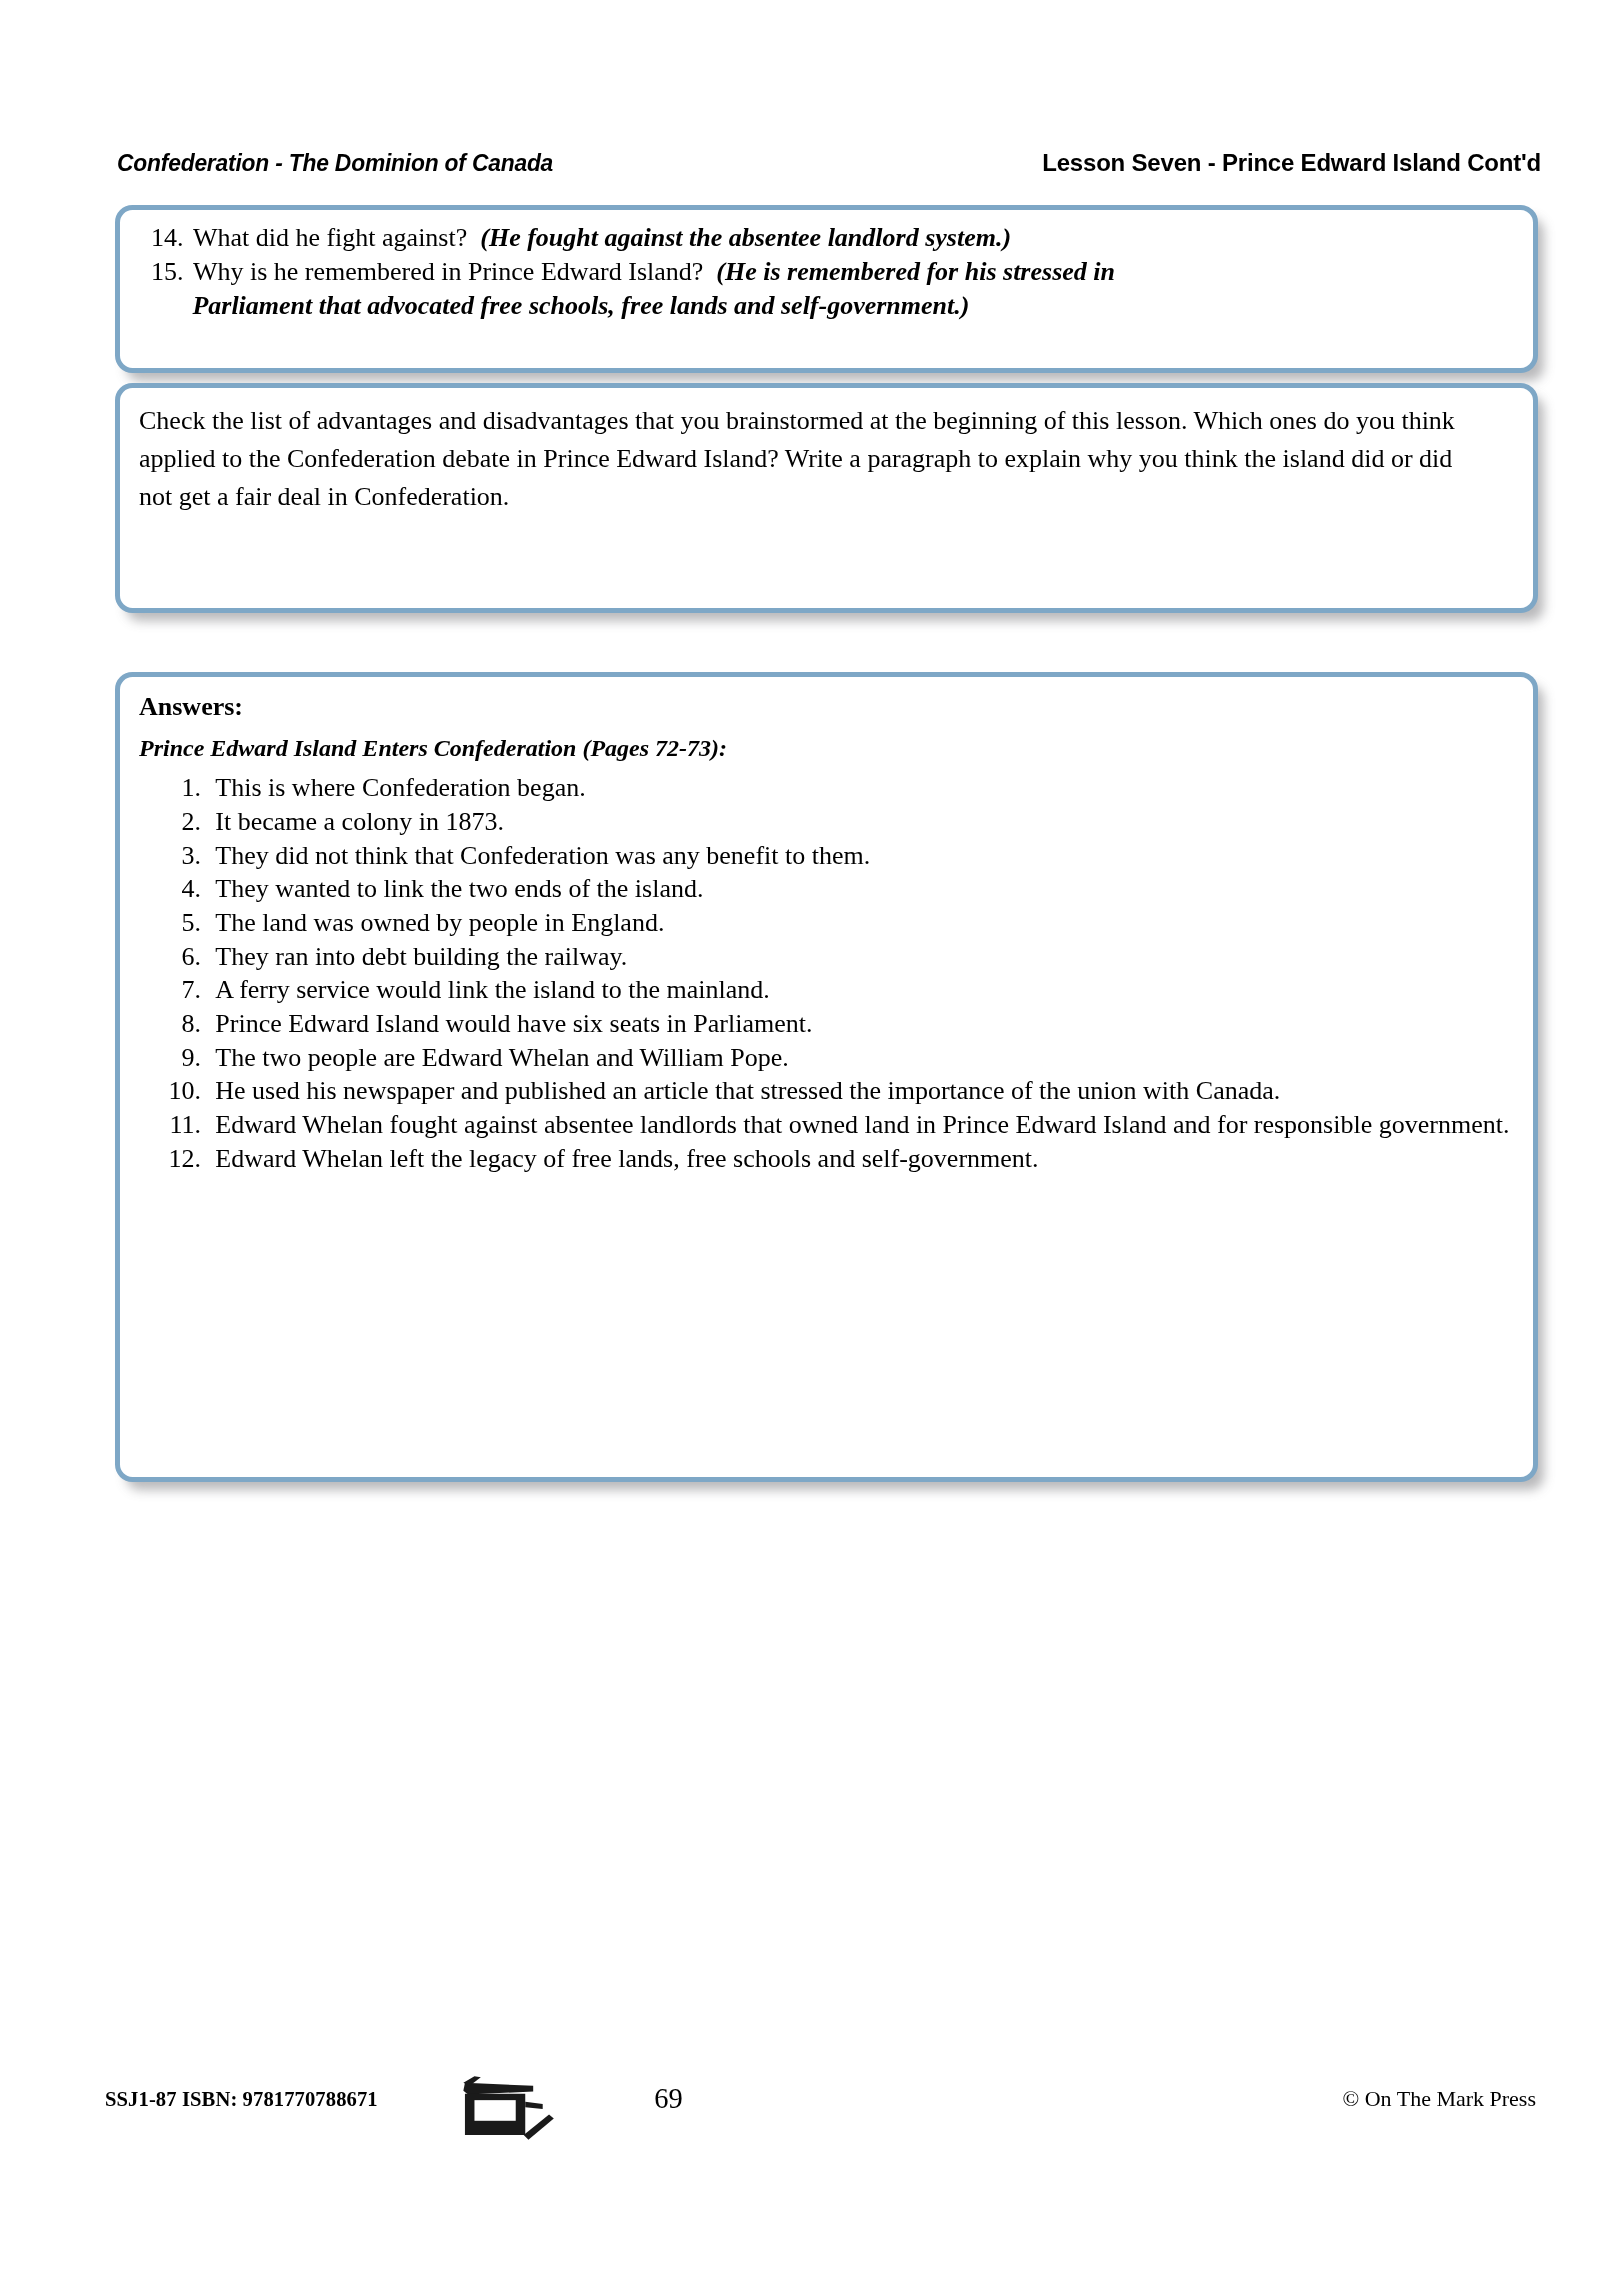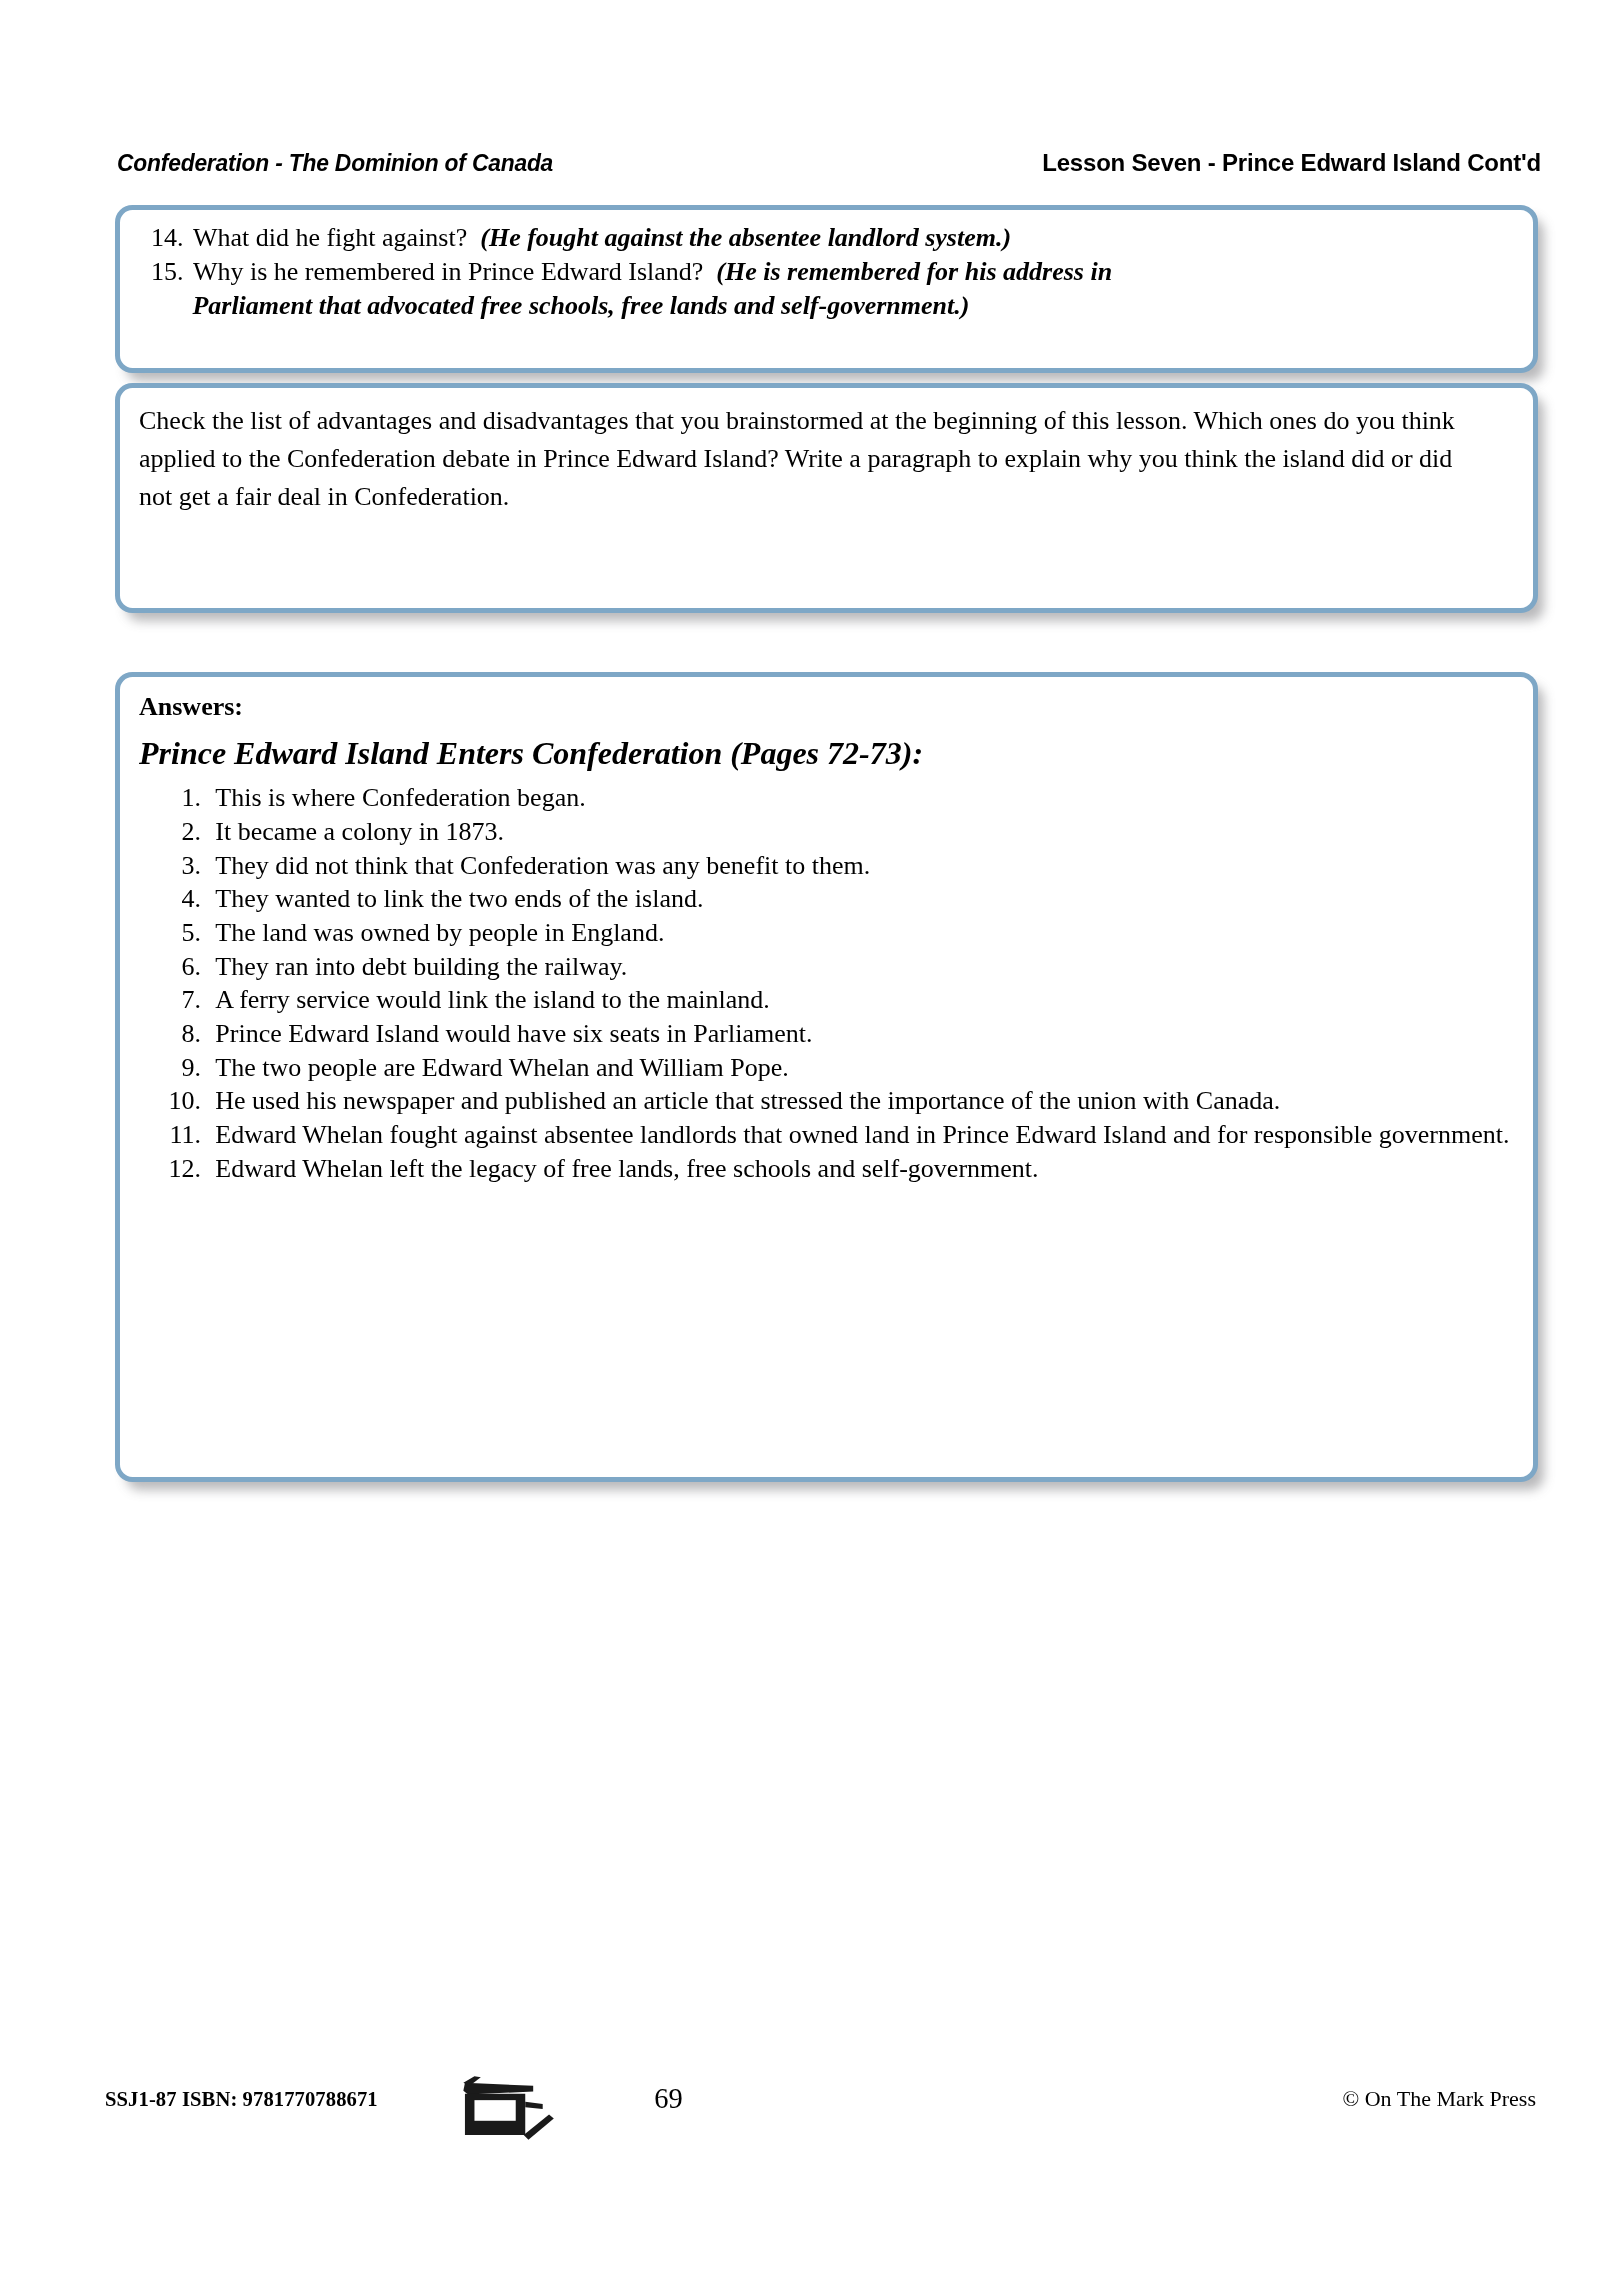--- a/index.html
+++ b/index.html
@@ -122,21 +122,21 @@
   }
 
   
   .answers-title {
     font-size: 26px;
     font-weight: bold;
     margin: 0 0 11px 0;
     line-height: 1.2;
   }
   .answers-subtitle {
-    font-size: 32px;
+    font-size: 24px;
     font-weight: bold;
     font-style: italic;
     margin: 0 0 8px 0;
     line-height: 1.25;
   }
   .alist {
     margin: 0;
     padding: 0;
     list-style: none;
   }
@@ -212,21 +212,21 @@
   <div class="panel" id="panel-questions">
     <div class="qlist">
 
       <div class="qrow">
         <span class="qnum">14.</span>
         <span class="qtext"><span>What did he fight against?</span>&nbsp; <span class="ans">(He fought against the absentee landlord system.)</span></span>
       </div>
 
       <div class="qrow">
         <span class="qnum">15.</span>
-        <span class="qtext"><span>Why is he remembered in Prince Edward Island?</span>&nbsp; <span class="ans">(He is remembered for his address in</span></span>
+        <span class="qtext"><span>Why is he remembered in Prince Edward Island?</span>&nbsp; <span class="ans">(He is remembered for his stressed in</span></span>
       </div>
 
       <div class="qcont">Parliament that advocated free schools, free lands and self-government.)</div>
 
     </div>
   </div>
 
   <div class="panel" id="panel-followup">
     <div class="panel-inner">
       <p class="body-par">Check the list of advantages and disadvantages that you brainstormed at the beginning of this lesson.  Which ones do you think applied to the Confederation debate in Prince Edward Island?  Write a paragraph to explain why you think the island did or did not get a fair deal in Confederation.</p>

